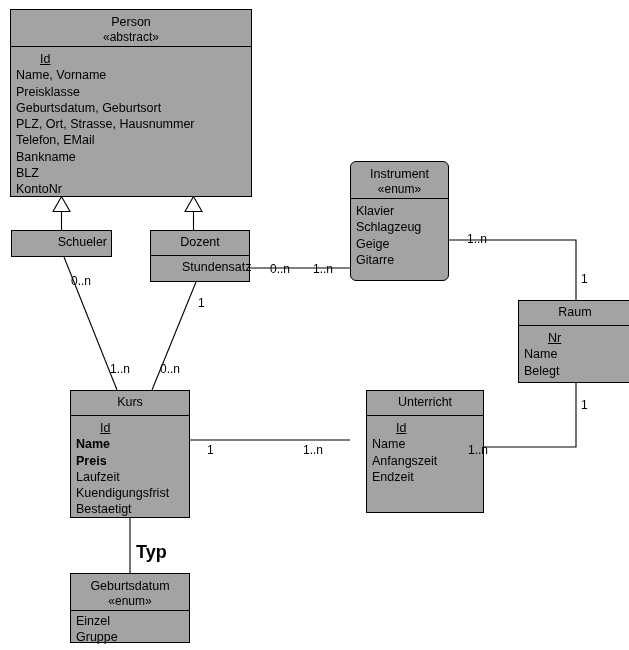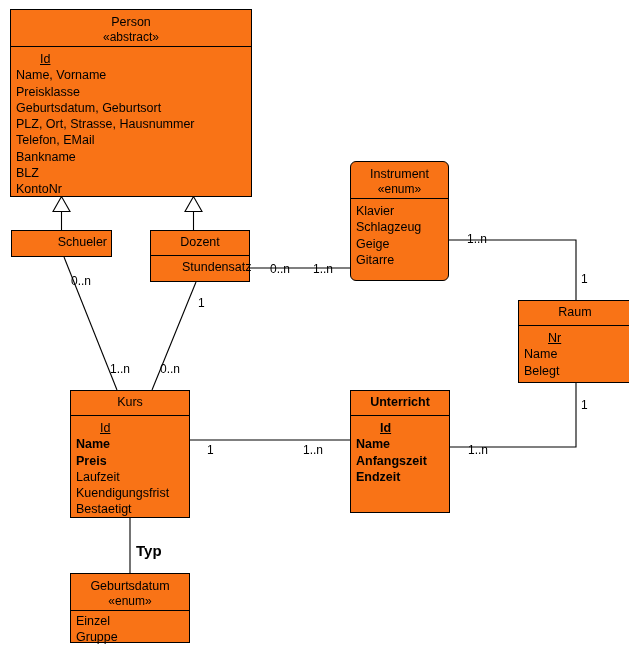--- a/index.html
+++ b/index.html
@@ -20,21 +20,21 @@
     left: 0;
     top: 0;
     width: 629px;
     height: 650px;
     pointer-events: none;
   }
   .uml-class {
     position: absolute;
     box-sizing: border-box;
     border: 1px solid #000000;
-    background: #f97316;
+    background: #a3a3a3;
     z-index: 2;
   }
   .uml-head {
     box-sizing: border-box;
     text-align: center;
     padding: 5px 4px 4px 4px;
     line-height: 15px;
   }
   .uml-head.with-divider {
     border-bottom: 1px solid #000000;
@@ -68,21 +68,21 @@
   }
   .edge-label {
     position: absolute;
     font-size: 12px;
     color: #000000;
     white-space: nowrap;
     z-index: 3;
   }
   .edge-label.bold {
     font-weight: bold;
-    font-size: 15px;
+    font-size: 18px;
   }
 </style>
 </head>
 <body>
 
 <div id="canvas">
 
   <svg id="wires" viewBox="0 0 629 650" xmlns="http://www.w3.org/2000/svg">
     <g stroke="#000000" stroke-width="1.1" fill="none" shape-rendering="geometricPrecision">
 
@@ -173,21 +173,21 @@
     <div class="uml-body">
       <div class="uml-attr key">Id</div>
       <div class="uml-attr strong">Name</div>
       <div class="uml-attr strong">Preis</div>
       <div class="uml-attr">Laufzeit</div>
       <div class="uml-attr">Kuendigungsfrist</div>
       <div class="uml-attr">Bestaetigt</div>
     </div>
   </div>
 
-  <div class="uml-class" style="left:350px; top:390px; width:100px; height:123px;font-weight:bold;">
+  <div class="uml-class" style="left:366px; top:390px; width:118px; height:123px;">
     <div class="uml-head with-divider" style="height:25px; padding-top:4px;">
       <div class="uml-name">Unterricht</div>
     </div>
     <div class="uml-body">
       <div class="uml-attr key">Id</div>
       <div class="uml-attr">Name</div>
       <div class="uml-attr">Anfangszeit</div>
       <div class="uml-attr">Endzeit</div>
     </div>
   </div>

